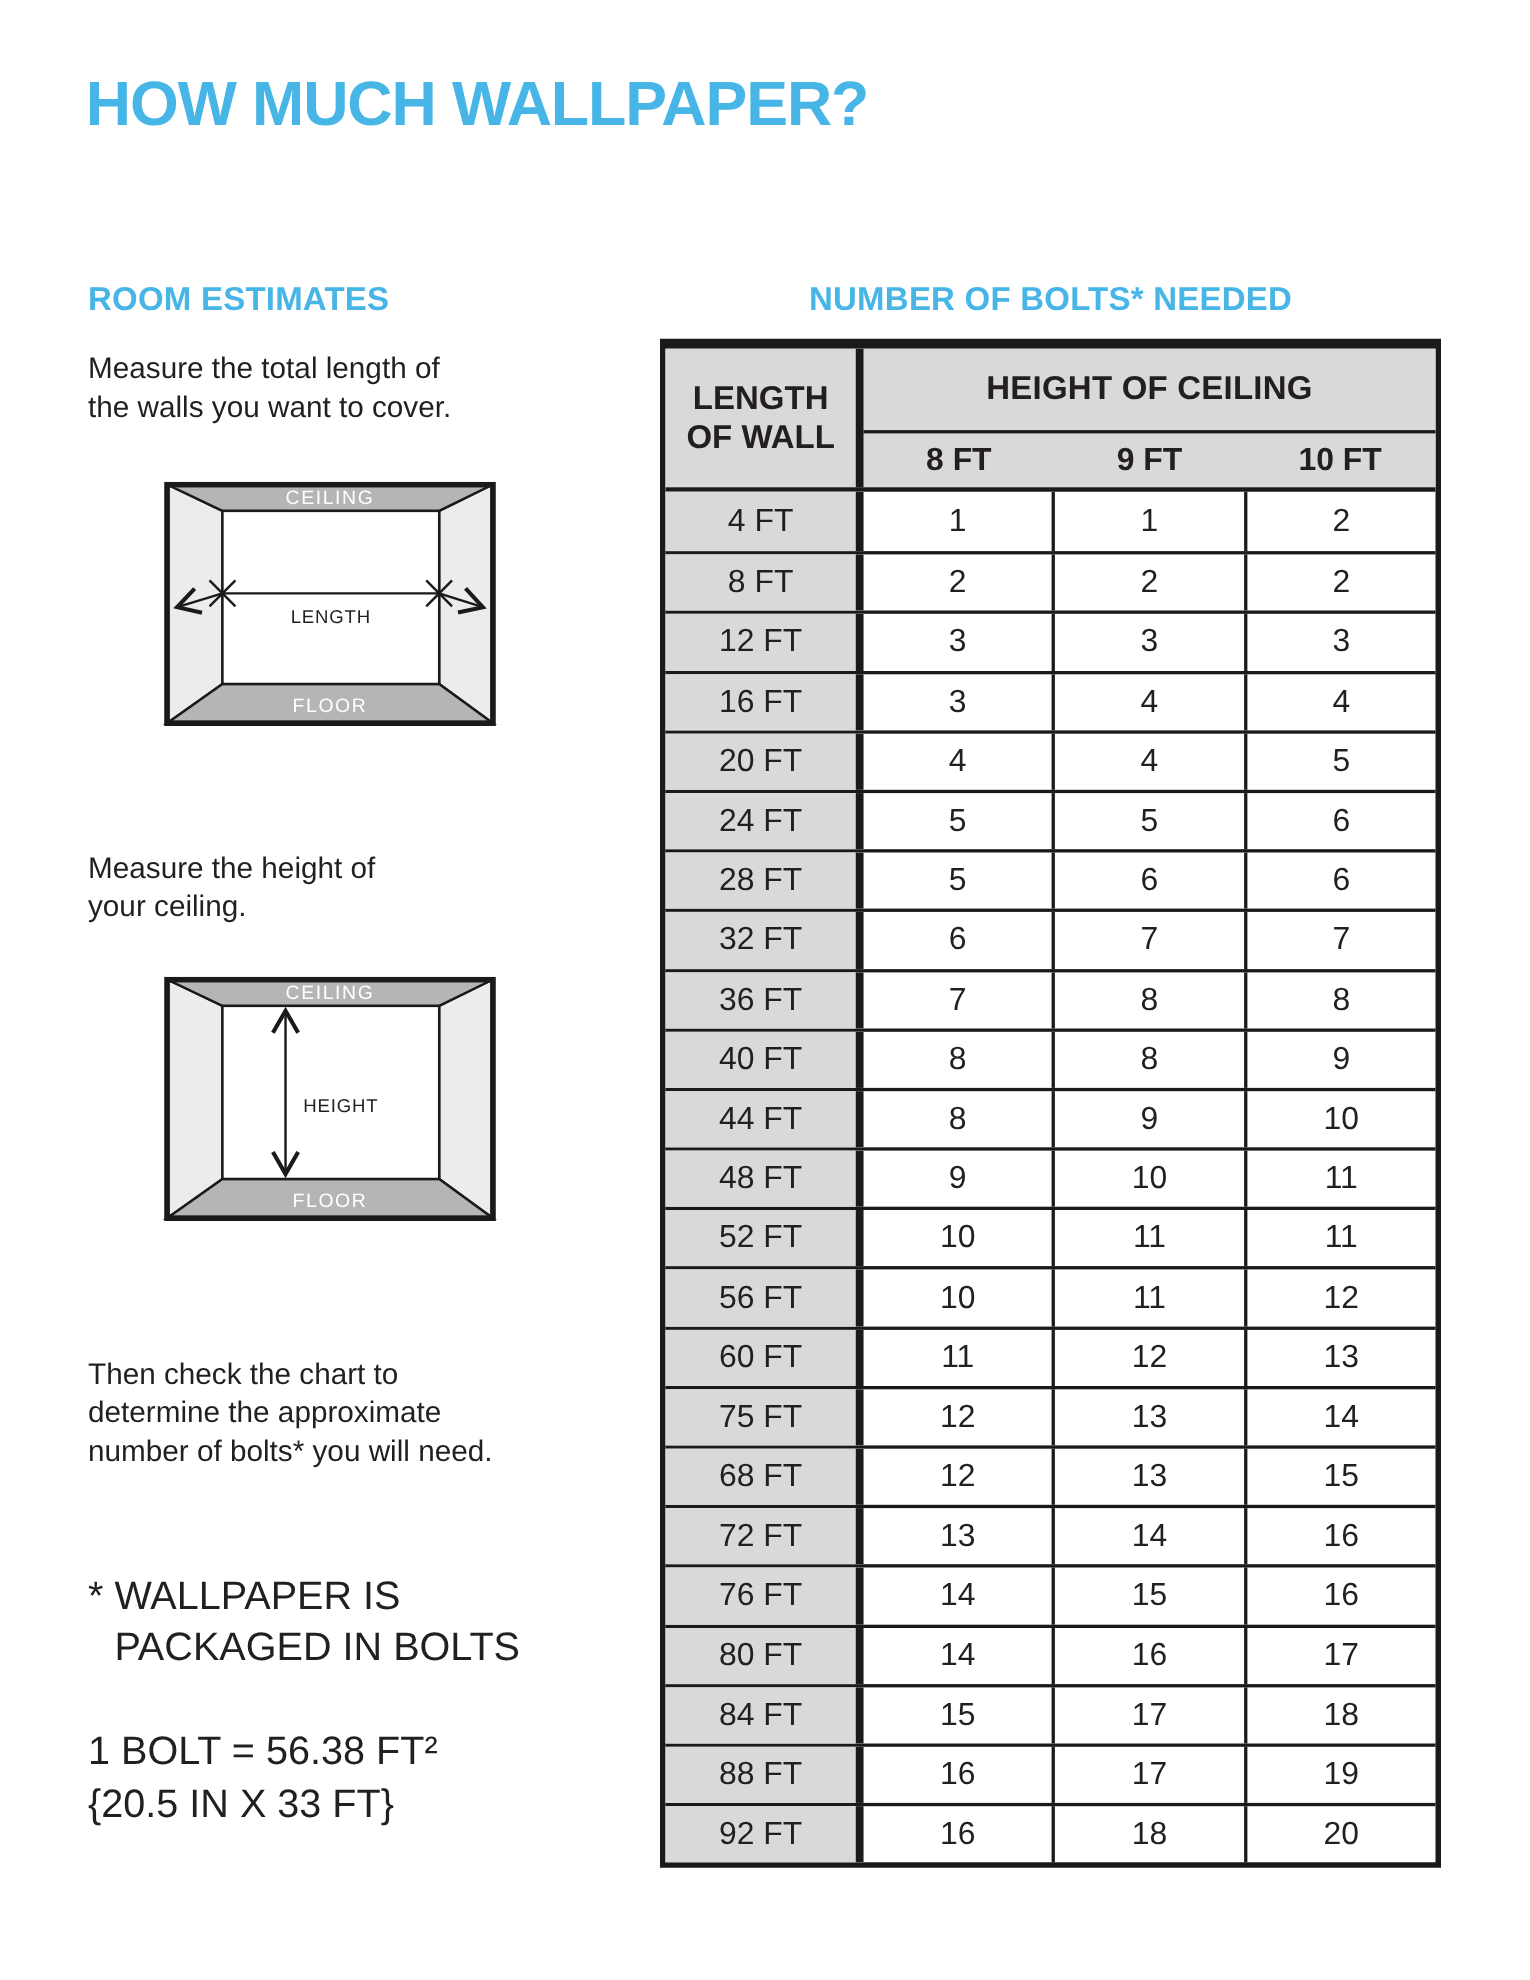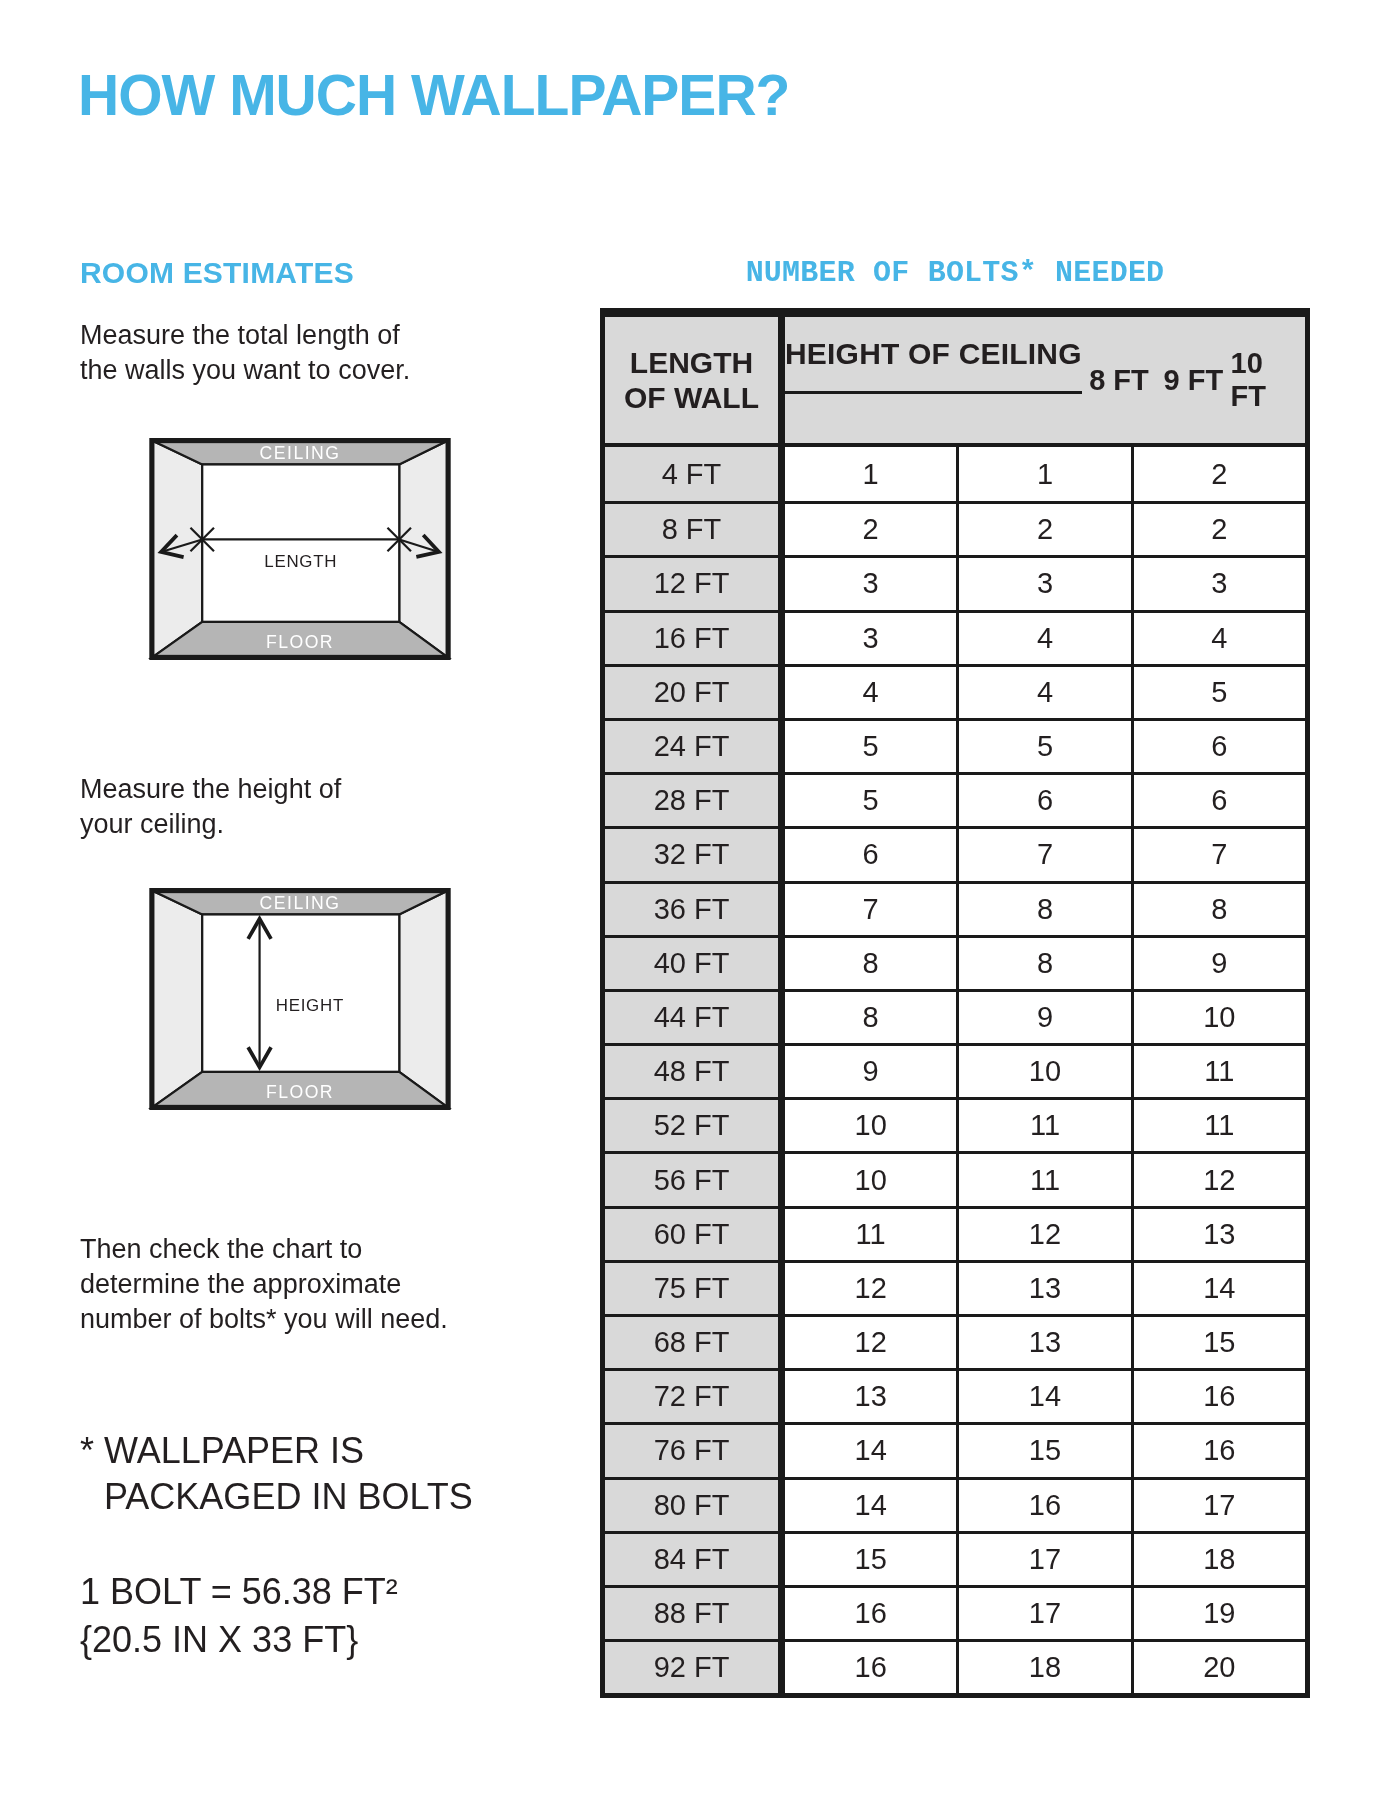--- a/index.html
+++ b/index.html
@@ -18,21 +18,21 @@
   .page-title{
     position:absolute;left:78px;top:62px;
     font-size:57px;font-weight:700;letter-spacing:-1px;
     color:var(--accent-blue);
     text-align:right;
   }
   .section-heading{
     font-size:30px;font-weight:700;color:var(--accent-blue);letter-spacing:.2px;
   }
   #room-estimates-heading{position:absolute;left:80px;top:256px;}
-  #bolts-heading{position:absolute;left:600px;top:256px;width:710px;text-align:center;font-family:Liberation Mono, monospace;}
+  #bolts-heading{position:absolute;left:600px;top:256px;width:710px;text-align:center;}
 
   .body-text{
     position:absolute;left:80px;width:440px;
     font-size:27px;line-height:1.3;color:var(--ink);
     white-space:pre-line;
   }
   #para1{top:318px;}
   #para2{top:772px;}
   #para3{top:1232px;}
 
@@ -61,21 +61,21 @@
     position:absolute;left:600px;top:308px;width:710px;
     border:5px solid var(--line-black);border-top-width:9px;
     background:#fff;
   }
   .t-header{display:flex;height:130px;background:var(--header-gray);border-bottom:4px solid var(--line-black);}
   .corner-cell{
     width:180px;border-right:7px solid var(--line-black);
     display:flex;align-items:center;justify-content:center;text-align:center;
     font-weight:700;font-size:30px;line-height:1.18;white-space:pre-line;
   }
-  .hdr-right{flex:1;display:flex;}
+  .hdr-right{flex:1;display:flex;flex-direction:column;}
   .group-hdr{
     height:77px;border-bottom:3px solid var(--line-black);
     display:flex;align-items:center;justify-content:center;
     font-weight:700;font-size:30px;letter-spacing:.2px;
   }
   .sub-hdrs{flex:1;display:flex;}
   .sub-hdr{flex:1;display:flex;align-items:center;justify-content:center;font-weight:700;font-size:29px;}
 
   .trow{display:flex;height:54.2px;border-top:3px solid var(--line-black);}
   .trow:first-child{border-top:none;}

